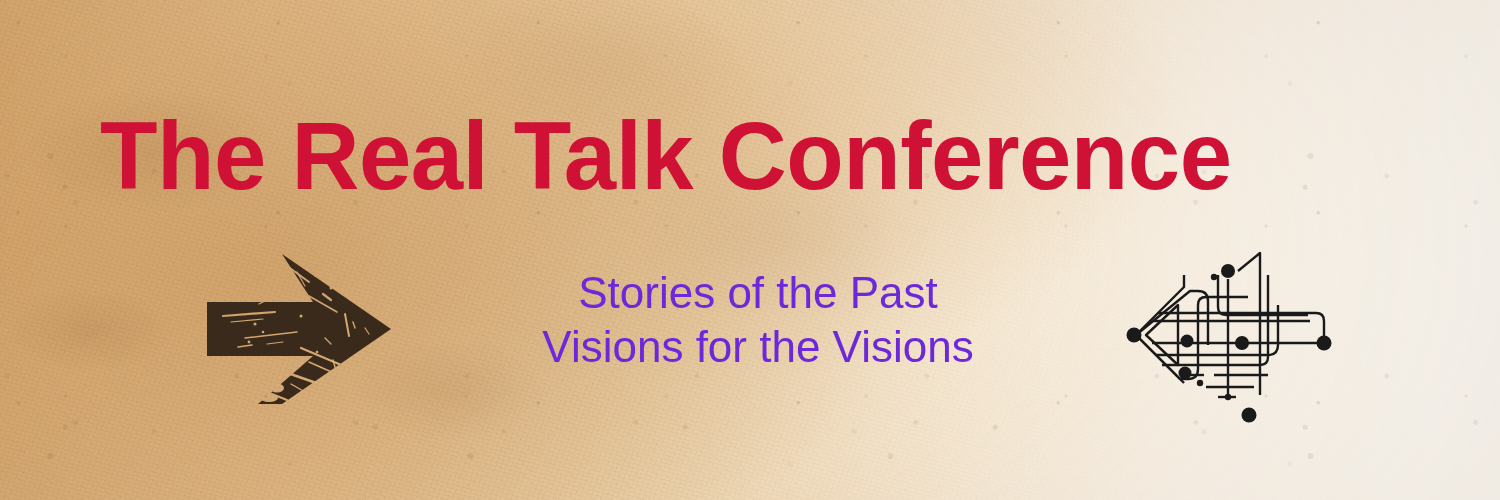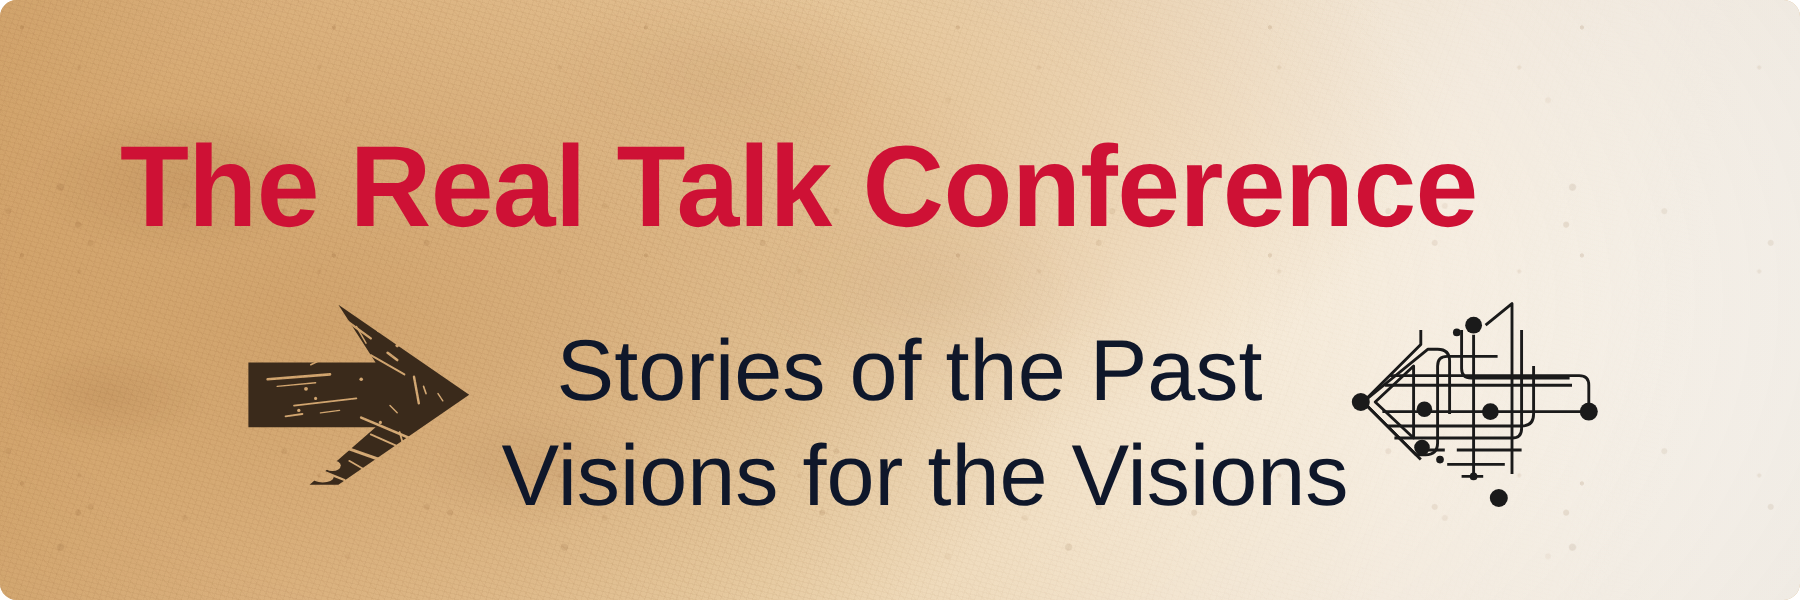--- a/index.html
+++ b/index.html
@@ -8,21 +8,20 @@
     background: #ffffff;
   }
   #banner {
     position: relative;
     width: 1500px;
     height: 500px;
     overflow: hidden;
     font-family: "Liberation Sans", sans-serif;
     
     background-color: #d9b07a;
-    border-radius: 14px;
   }
 
   
   .tex {
     position: absolute;
     inset: 0;
     pointer-events: none;
   }
   .tex-base {
     background:
@@ -94,24 +93,24 @@
     transform: scaleX(0.98);
     transform-origin: left center;
   }
 
   
   #subtitle {
     position: absolute;
     left: 418px;
     top: 266px;
     width: 680px;
-    font-size: 72px;
+    font-size: 44px;
     line-height: 1.22;
     font-weight: 400;
-    color: #0f172a;
+    color: #6d28d9;
     text-align: center;
     white-space: nowrap;
   }
   #subtitle .line { display: block; }
 
   
   #arrow-mark {
     position: absolute;
     left: 205px;
     top: 252px;

